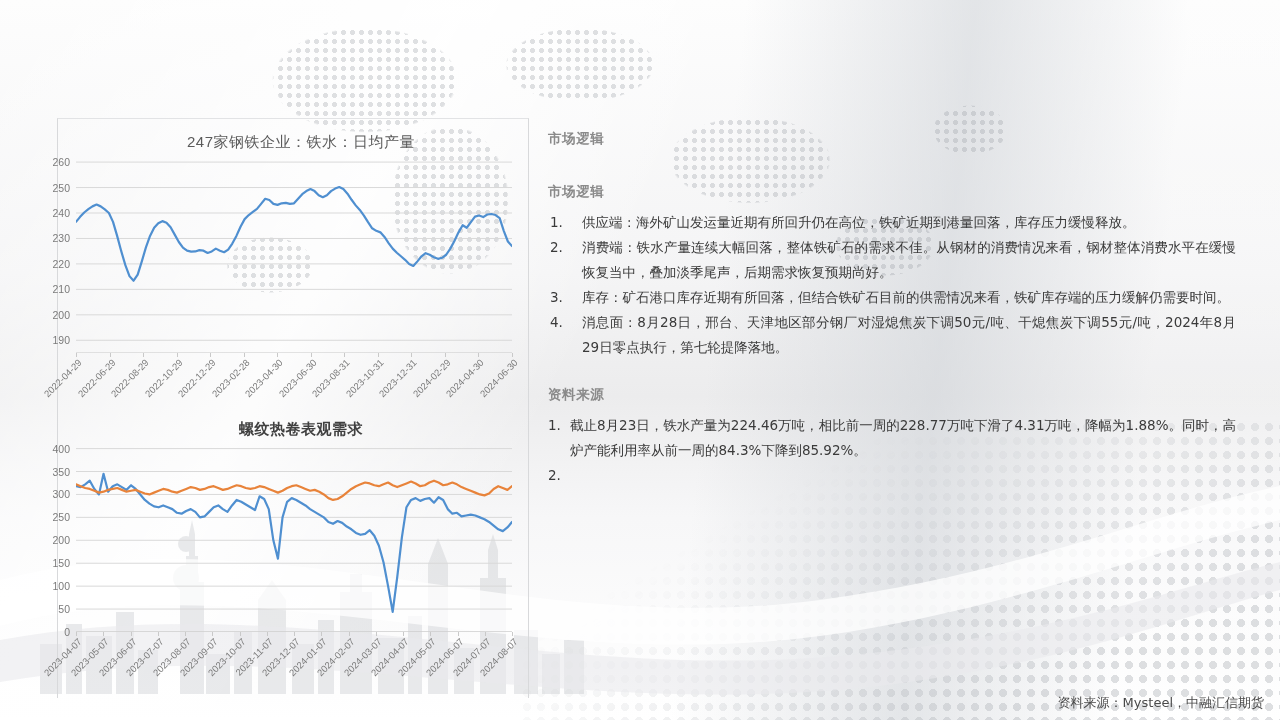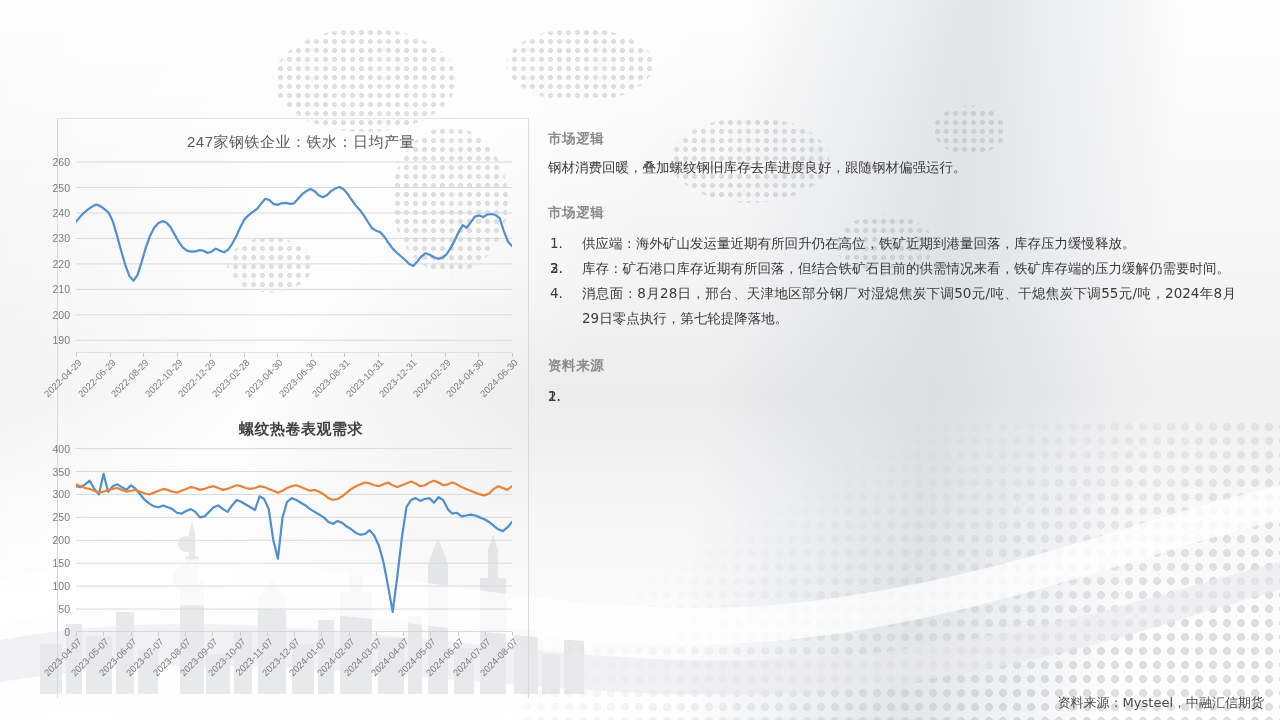--- a/index.html
+++ b/index.html
@@ -245,36 +245,35 @@
             <div class="xtick">2024-07-07</div>
           </div><div style="position: absolute; width: 1px; height: 4px; background: rgb(201, 201, 201); left: 408.75px; top: 188px;"></div><div class="xtick-wrap" style="left: 436px; top: 192px;">
             <div class="xtick">2024-08-07</div>
           </div><div style="position: absolute; width: 1px; height: 4px; background: rgb(201, 201, 201); left: 436px; top: 188px;"></div></div>
     </div>
   </div>
 
   <div id="panel">
 
     <div class="sec-head">市场逻辑</div>
-    <p class="body-line">钢材消费回暖，叠加螺纹钢旧库存去库进度良好，跟随钢材偏强运行。</p>
 
     <div class="gap"></div>
 
     <div class="sec-head">市场逻辑</div>
     <ol class="numlist" id="logic-list">
         <li><span class="num">1.</span><span>供应端：海外矿山发运量近期有所回升仍在高位，铁矿近期到港量回落，库存压力缓慢释放。</span></li>
-        <li><span class="num">2.</span></li>
+        <li><span class="num">2.</span><span>消费端：铁水产量连续大幅回落，整体铁矿石的需求不佳。从钢材的消费情况来看，钢材整体消费水平在缓慢恢复当中，叠加淡季尾声，后期需求恢复预期尚好。</span></li>
         <li><span class="num">3.</span><span>库存：矿石港口库存近期有所回落，但结合铁矿石目前的供需情况来看，铁矿库存端的压力缓解仍需要时间。</span></li>
         <li><span class="num">4.</span><span>消息面：8月28日，邢台、天津地区部分钢厂对湿熄焦炭下调50元/吨、干熄焦炭下调55元/吨，2024年8月29日零点执行，第七轮提降落地。</span></li>
       </ol>
 
     <div class="gap"></div>
 
     <div class="sec-head">资料来源</div>
     <ol class="numlist tight" id="data-list">
-        <li><span class="num">1.</span></li>
+        <li><span class="num">1.</span><span>截止8月23日，铁水产量为224.46万吨，相比前一周的228.77万吨下滑了4.31万吨，降幅为1.88%。同时，高炉产能利用率从前一周的84.3%下降到85.92%。</span></li>
         <li><span class="num">2.</span></li>
       </ol>
   </div>
 
   <div id="source">资料来源：Mysteel，中融汇信期货</div>
 
 </div>
 
 </body></html>

